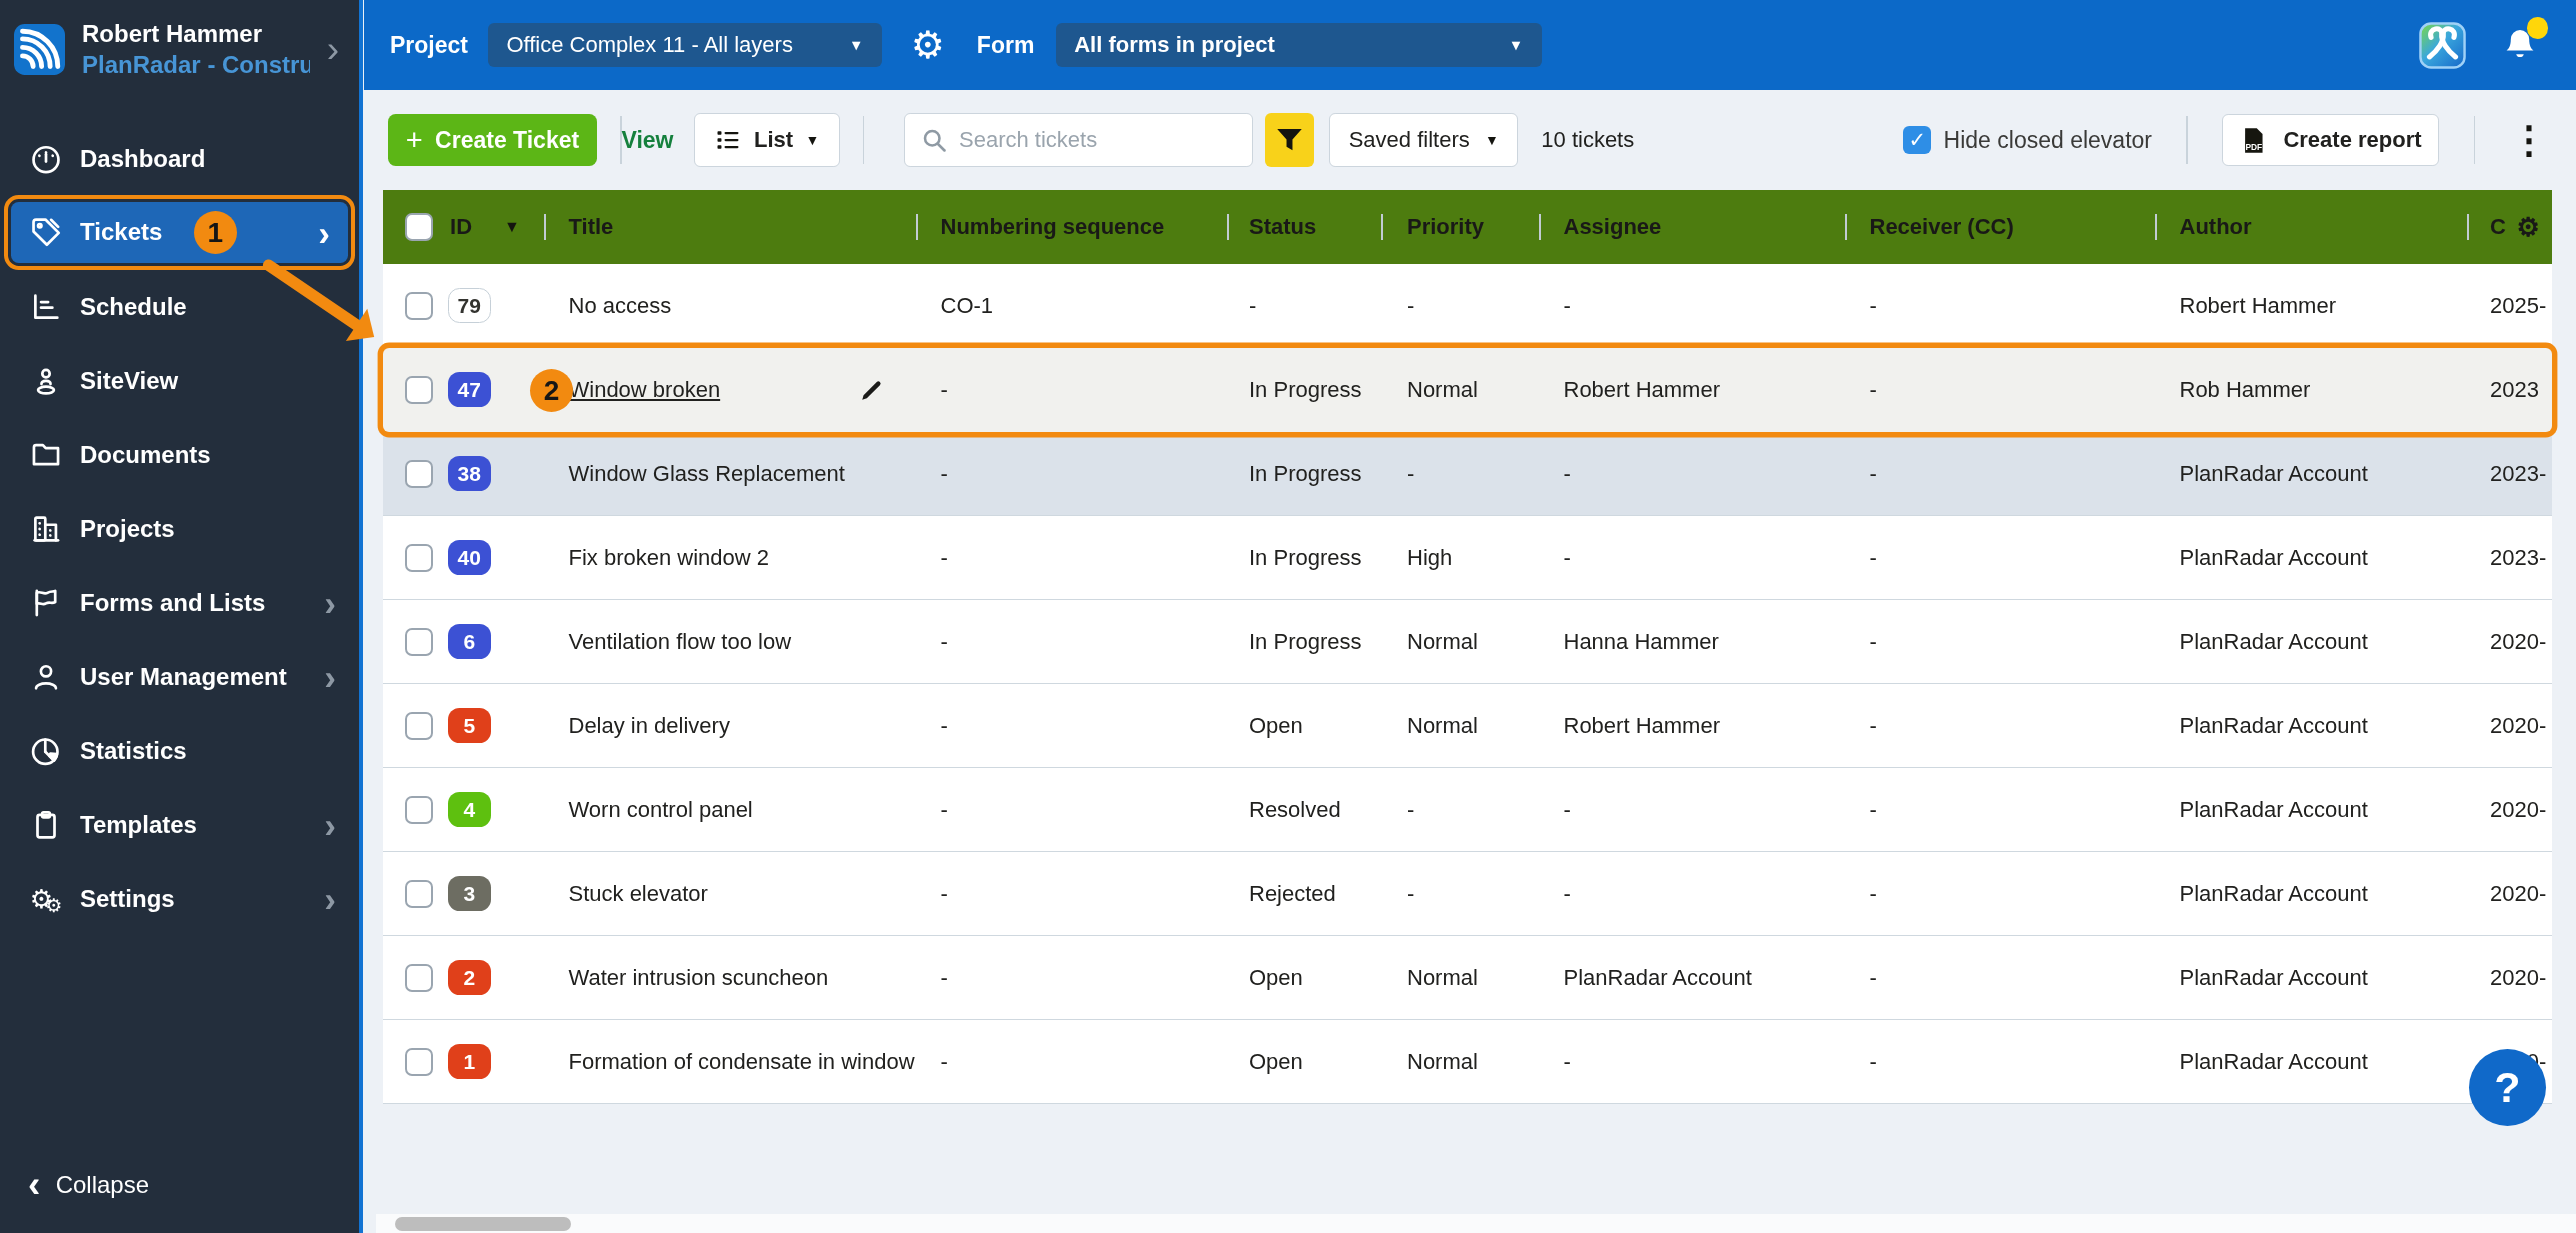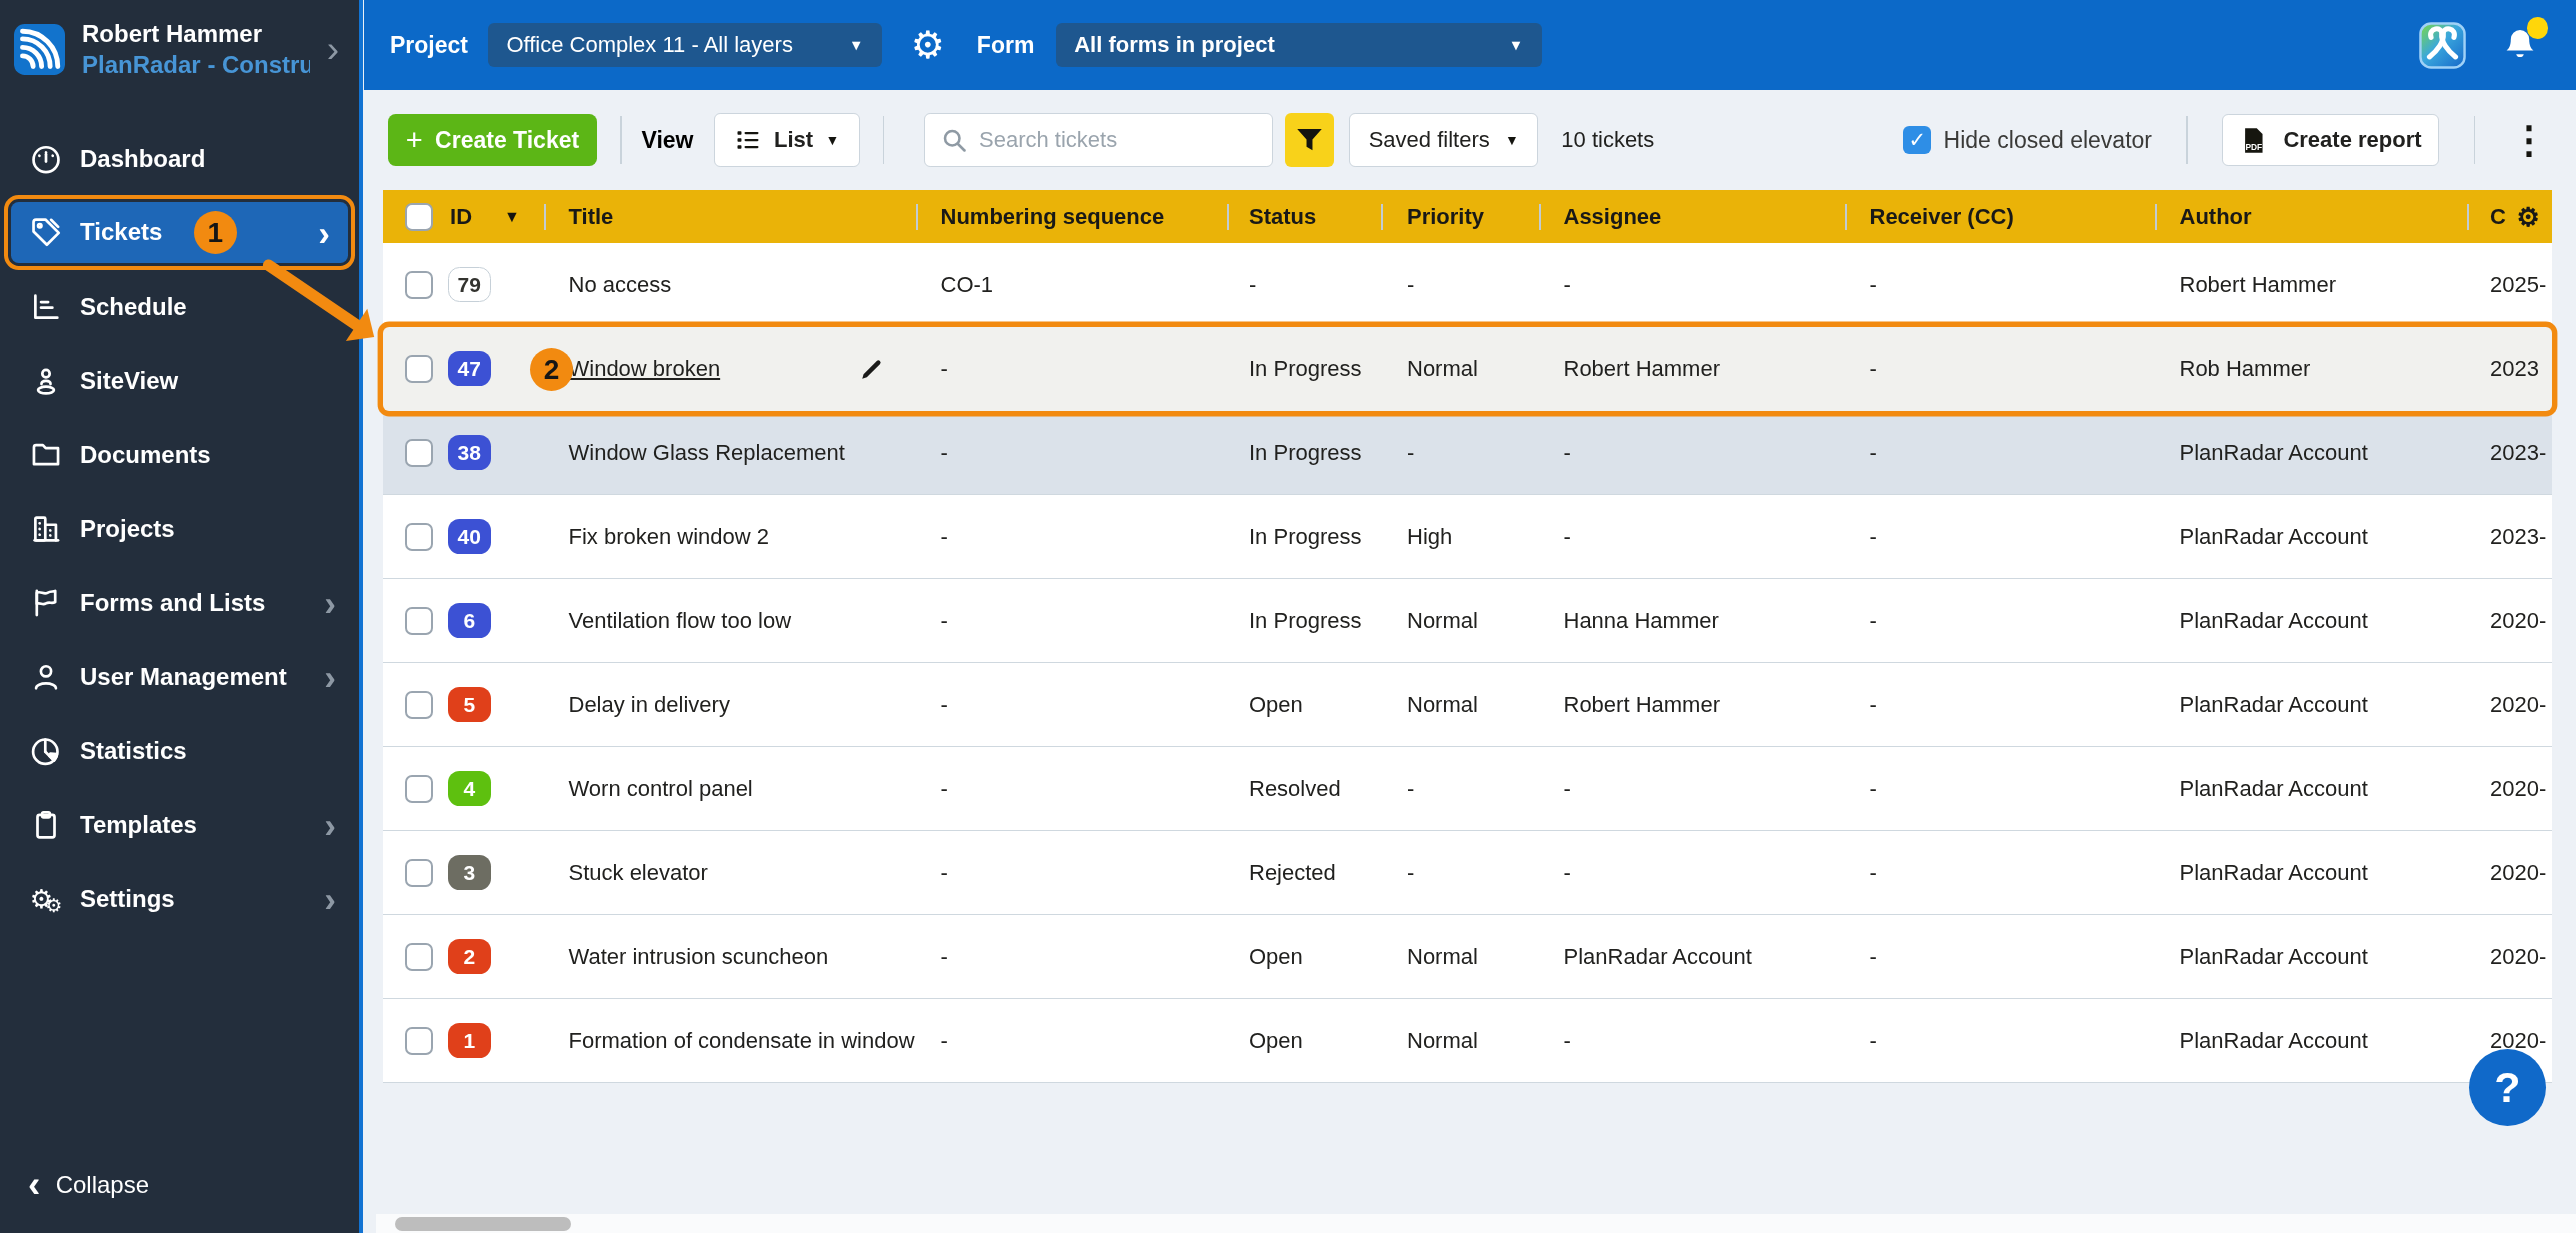--- a/index.html
+++ b/index.html
@@ -50,42 +50,42 @@
   .connect{width:49px;height:49px;cursor:pointer}
   .bell{position:relative;cursor:pointer;width:38px;height:40px}
   .bell-dot{position:absolute;right:-9.2px;top:-7.7px;width:21.5px;height:21.5px;border-radius:50%;background:var(--notify-yellow)}
   
   .toolbar{position:absolute;left:364px;top:90px;right:0;height:100px;
     display:flex;align-items:center;padding:0 28px 0 24px;background:#edf1f6}
   .btn-green{width:209px;height:52px;background:var(--create-green);border-radius:7.7px;color:#fff;
     font-size:23px;font-weight:600;display:flex;align-items:center;justify-content:center;gap:12.3px;cursor:pointer}
   .plus{font-size:29px;font-weight:400;line-height:29px}
   .vdiv{width:1.5px;height:48px;background:#c9d3db;margin:0 0 0 23px}
-  .view-lbl{font-size:23px;font-weight:700;color:#000000;margin-left:20px}
+  .view-lbl{font-size:23px;font-weight:700;color:#15803d;}
   .btn-white{height:54px;background:#fff;border:1.5px solid #ccd5dd;border-radius:6.1px;
     display:flex;align-items:center;font-size:22px;color:#21211f;box-sizing:border-box;cursor:pointer}
   .list-btn{width:146px;margin-left:20px;justify-content:center;gap:12.3px;font-weight:600}
   .caret-dark{font-size:14px;color:#14140f}
   .search{width:349px;margin-left:40px;padding:0 15.3px;gap:10.7px;color:#9aa4ad;cursor:text}
   .search .ph{font-size:22px;color:#9aa4ad}
   .filter-btn{width:49px;height:54px;margin-left:12.3px;background:var(--filter-yellow);border-radius:6.1px;
     display:flex;align-items:center;justify-content:center;cursor:pointer}
   .saved-btn{width:189px;margin-left:15px;justify-content:center;gap:15.3px}
   .count{font-size:22px;margin-left:23px;white-space:nowrap}
   .right-grp{margin-left:auto;display:flex;align-items:center}
   .cb{width:28px;height:28px;border-radius:6.1px;box-sizing:border-box;cursor:pointer}
   .cb.checked{background:var(--checkbox-blue);color:#fff;display:flex;align-items:center;justify-content:center;font-size:21px}
   .hide-lbl{font-size:23px;color:#3a3a38;margin-left:12.3px;white-space:nowrap;cursor:pointer}
   .report-btn{width:217px;justify-content:center;gap:14px;font-weight:600;height:52px}
   .kebab{font-size:38px;font-weight:700;color:#14140f;margin-left:35px;cursor:pointer;line-height:38px}
   .tdiv1{margin-left:23px}.tdiv2{margin-left:34px}.tdiv3{margin-left:35px}
   
   .table{position:absolute;left:383px;top:190px;width:2169px;z-index:1}
   .cols{display:grid;grid-template-columns:61px 100px 372px 311px 154px 158px 306px 310px 312px 84px;align-items:center}
-  .thead{height:53px;background:#eab308;font-weight:700;font-size:22px;color:#191917}
+  .thead{height:74px;background:#4d7c0f;font-weight:700;font-size:22px;color:#191917}
   .th{position:relative;padding-left:24.5px;white-space:nowrap;overflow:hidden;display:flex;align-items:center}
   .th.div::before{content:"";position:absolute;left:0;top:50%;transform:translateY(-50%);
     width:1.5px;height:44px;background:#c2ccd4}
   .th-cb{padding-left:21.5px}.th-id{padding-left:6.1px}
   .sort{font-size:16px;margin-left:32px;color:#14140f}
   .hdr-gear{font-size:26px;margin-left:10.7px;line-height:26px}
   .trow{height:84px;background:#fff;border-bottom:1.5px solid #cfd8df;font-size:22px;position:relative;box-sizing:border-box;cursor:pointer}
   .trow.selected{background:var(--row-selected)}
   .trow.highlight{background:var(--row-highlight-bg);box-shadow:0 0 0 5.4px var(--accent-orange);
     border-radius:6.1px;z-index:2;border-bottom:1.5px solid transparent}

